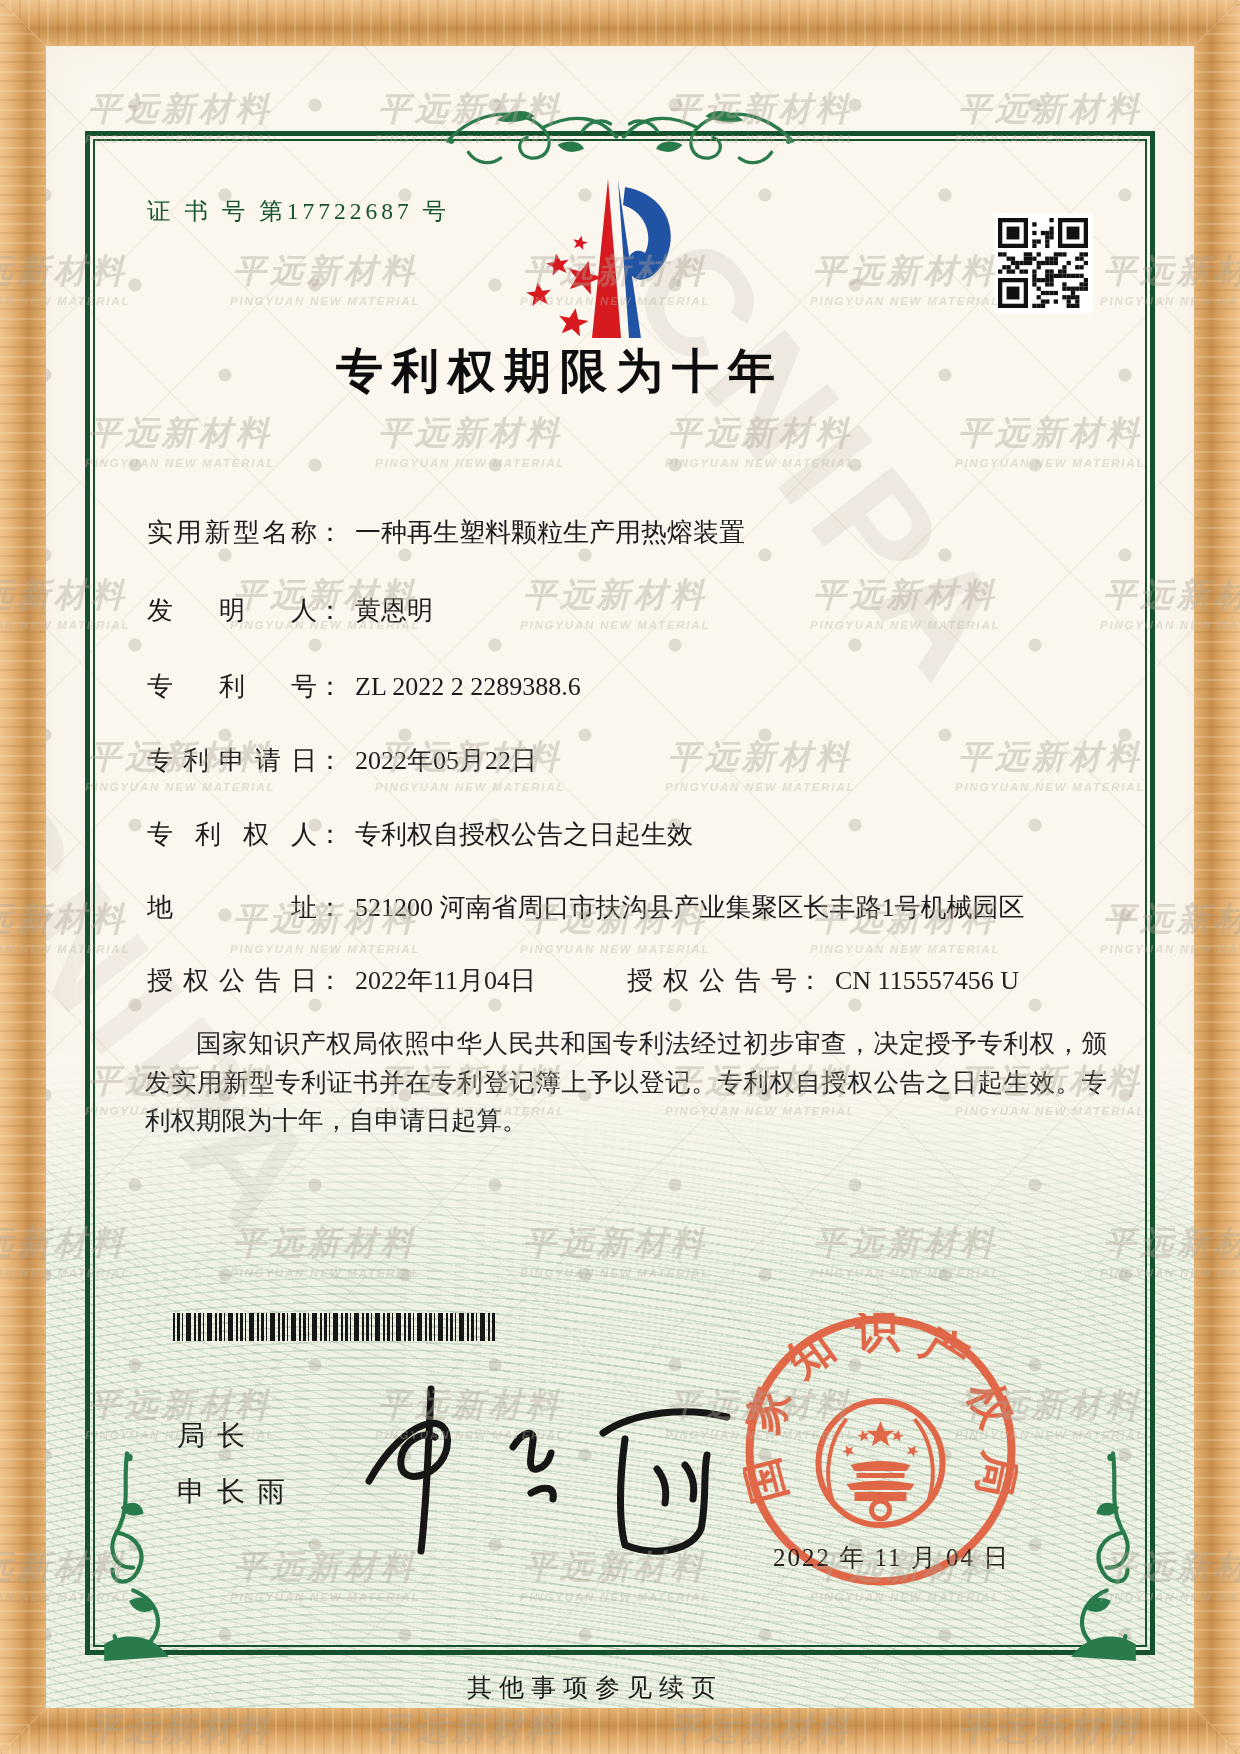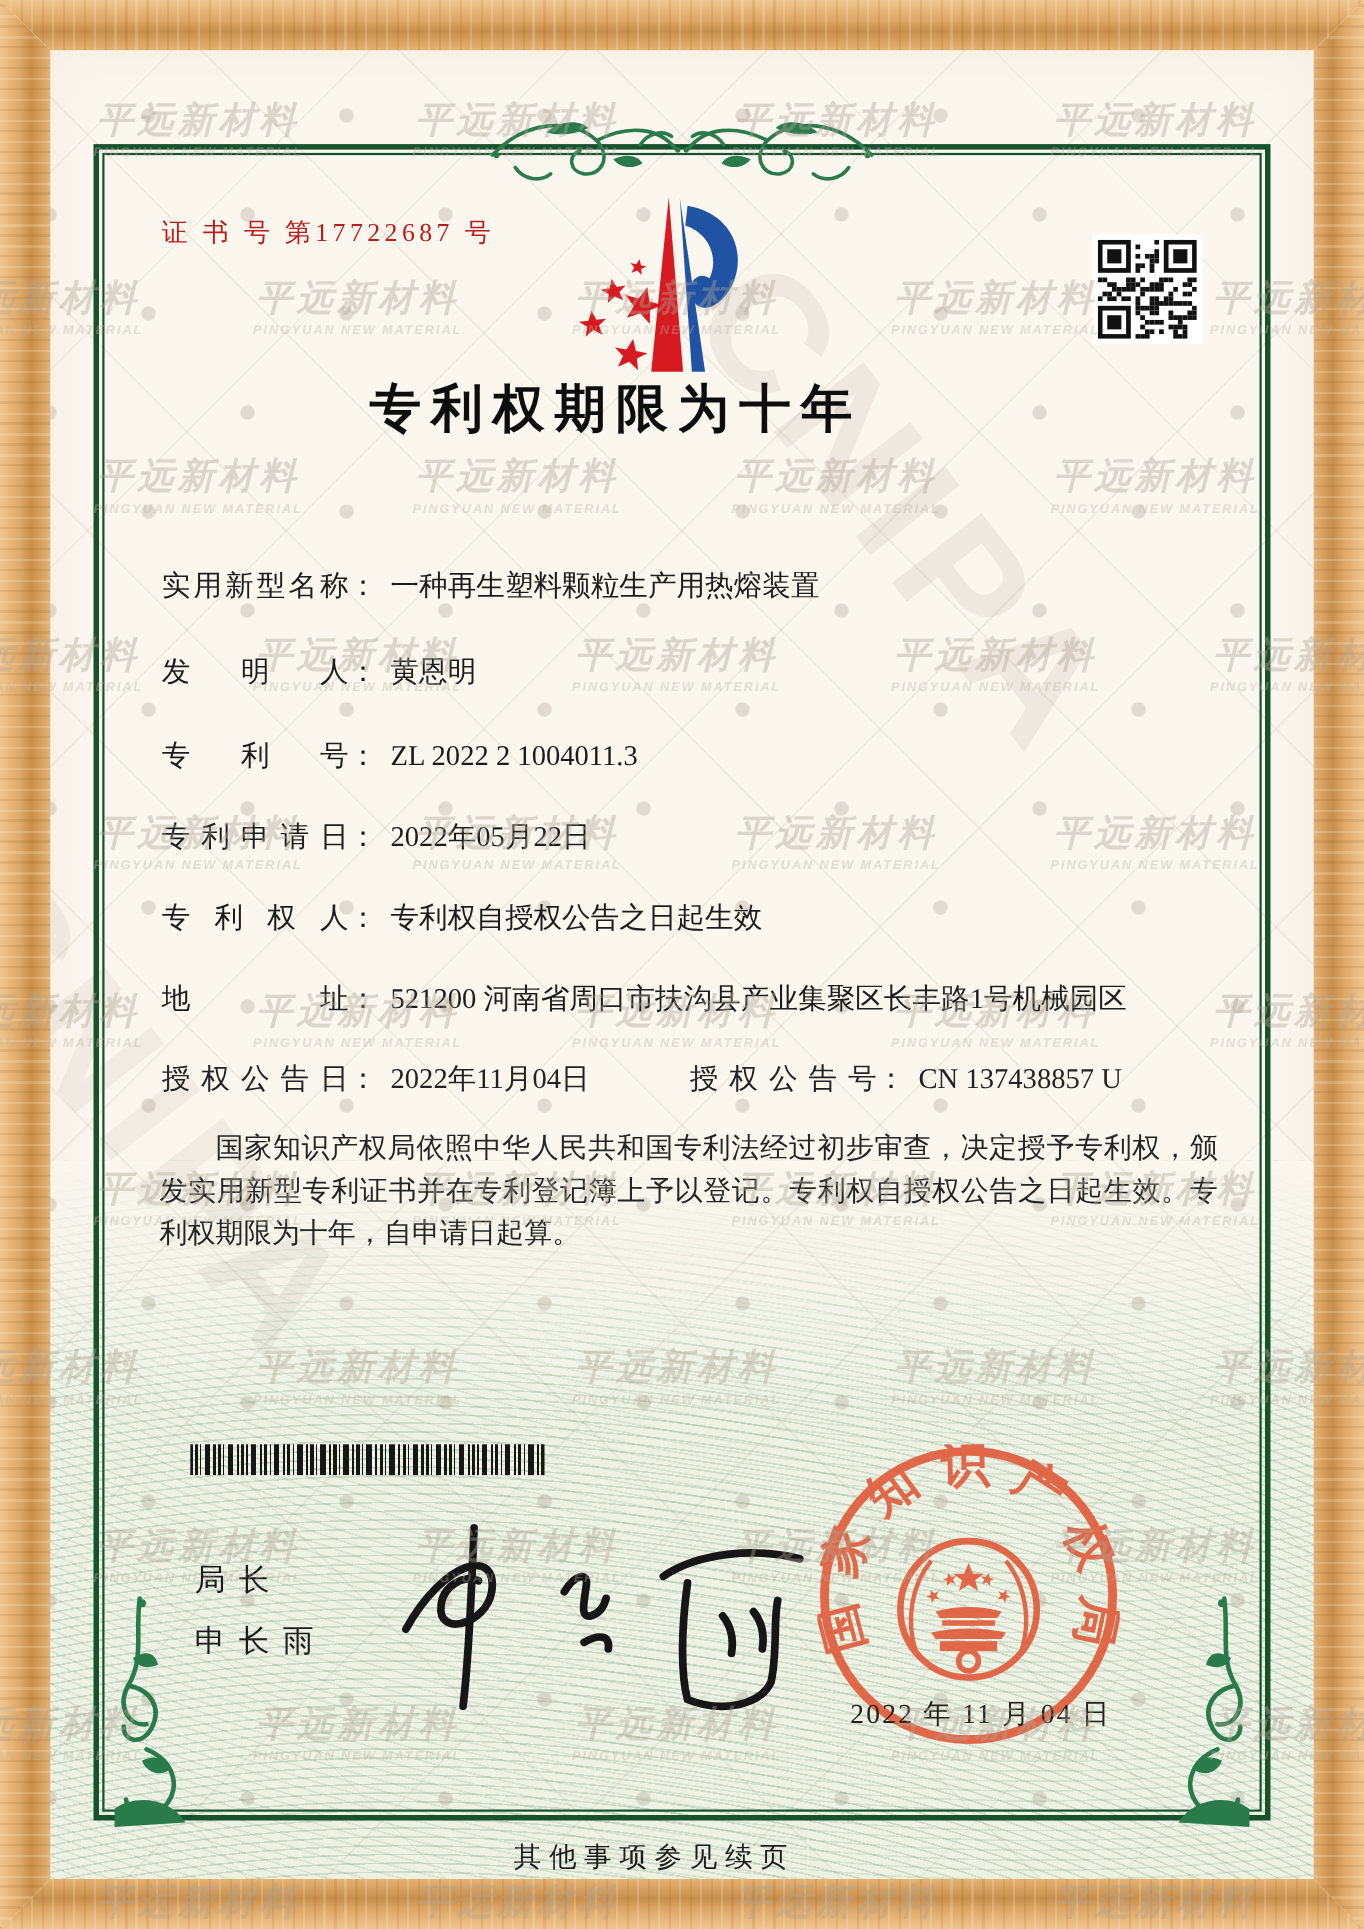--- a/index.html
+++ b/index.html
@@ -57,21 +57,21 @@
     border:5px solid #17522f;}
   .cert-border::before{content:'';position:absolute;inset:3px;border:2px solid #17522f;}
 
   .top-orn{position:absolute;top:58px;left:40px;right:40px;display:flex;justify-content:center;gap:0;}
   .corner-orn{position:absolute;bottom:46px;width:112px;height:218px;}
   .corner-orn.left{left:26px;}
   .corner-orn.right{right:26px;transform:scaleX(-1);}
   .mirror{transform:scaleX(-1);}
 
   
-  .cert-no{position:absolute;left:102px;top:150px;font-size:23.5px;letter-spacing:4px;color:#b91c1c;}
+  .cert-no{position:absolute;left:102px;top:150px;font-size:23.5px;letter-spacing:4px;color:#14532d;}
   .logo{position:absolute;left:430px;top:128px;width:200px;height:208px;}
   .qr{position:absolute;left:948px;top:168px;width:100px;height:100px;background:#fff;
       padding:5px;box-sizing:border-box;}
   .title{position:absolute;top:295px;left:0;width:1030px;text-align:center;
          font-size:47px;font-weight:700;letter-spacing:9px;color:#0d0d0d;}
 
   .frow{position:absolute;left:102px;width:965px;display:flex;align-items:flex-start;
         font-size:26px;line-height:36px;color:#1c1c1c;}
   .flabel{display:inline-flex;justify-content:space-between;width:170px;flex:none;}
   .fcolon{flex:none;margin-right:12px;}
@@ -326,21 +326,21 @@
         <span class="fcolon">：</span>
         <span class="fvalue">黄恩明</span>
     </div>
     <div class="frow r2">
       <span class="flabel">
           <span>专</span>
           <span>利</span>
           <span>号</span>
         </span>
         <span class="fcolon">：</span>
-        <span class="fvalue">ZL 2022 2 1004011.3</span>
+        <span class="fvalue">ZL 2022 2 2289388.6</span>
     </div>
     <div class="frow r3">
       <span class="flabel">
           <span>专</span>
           <span>利</span>
           <span>申</span>
           <span>请</span>
           <span>日</span>
         </span>
         <span class="fcolon">：</span>
@@ -379,21 +379,21 @@
       </span>
       <span class="gpair g2">
         <span class="flabel">
             <span>授</span>
             <span>权</span>
             <span>公</span>
             <span>告</span>
             <span>号</span>
           </span>
           <span class="fcolon">：</span>
-          <span>CN 137438857 U</span>
+          <span>CN 115557456 U</span>
       </span>
     </div>
 
     <div class="legal">
       <p>国家知识产权局依照中华人民共和国专利法经过初步审查，决定授予专利权，颁发实用新型专利证书并在专利登记簿上予以登记。专利权自授权公告之日起生效。专利权期限为十年，自申请日起算。</p>
     </div>
 
     <div class="barcode"></div>
 
     <div class="director-title">局长</div>

